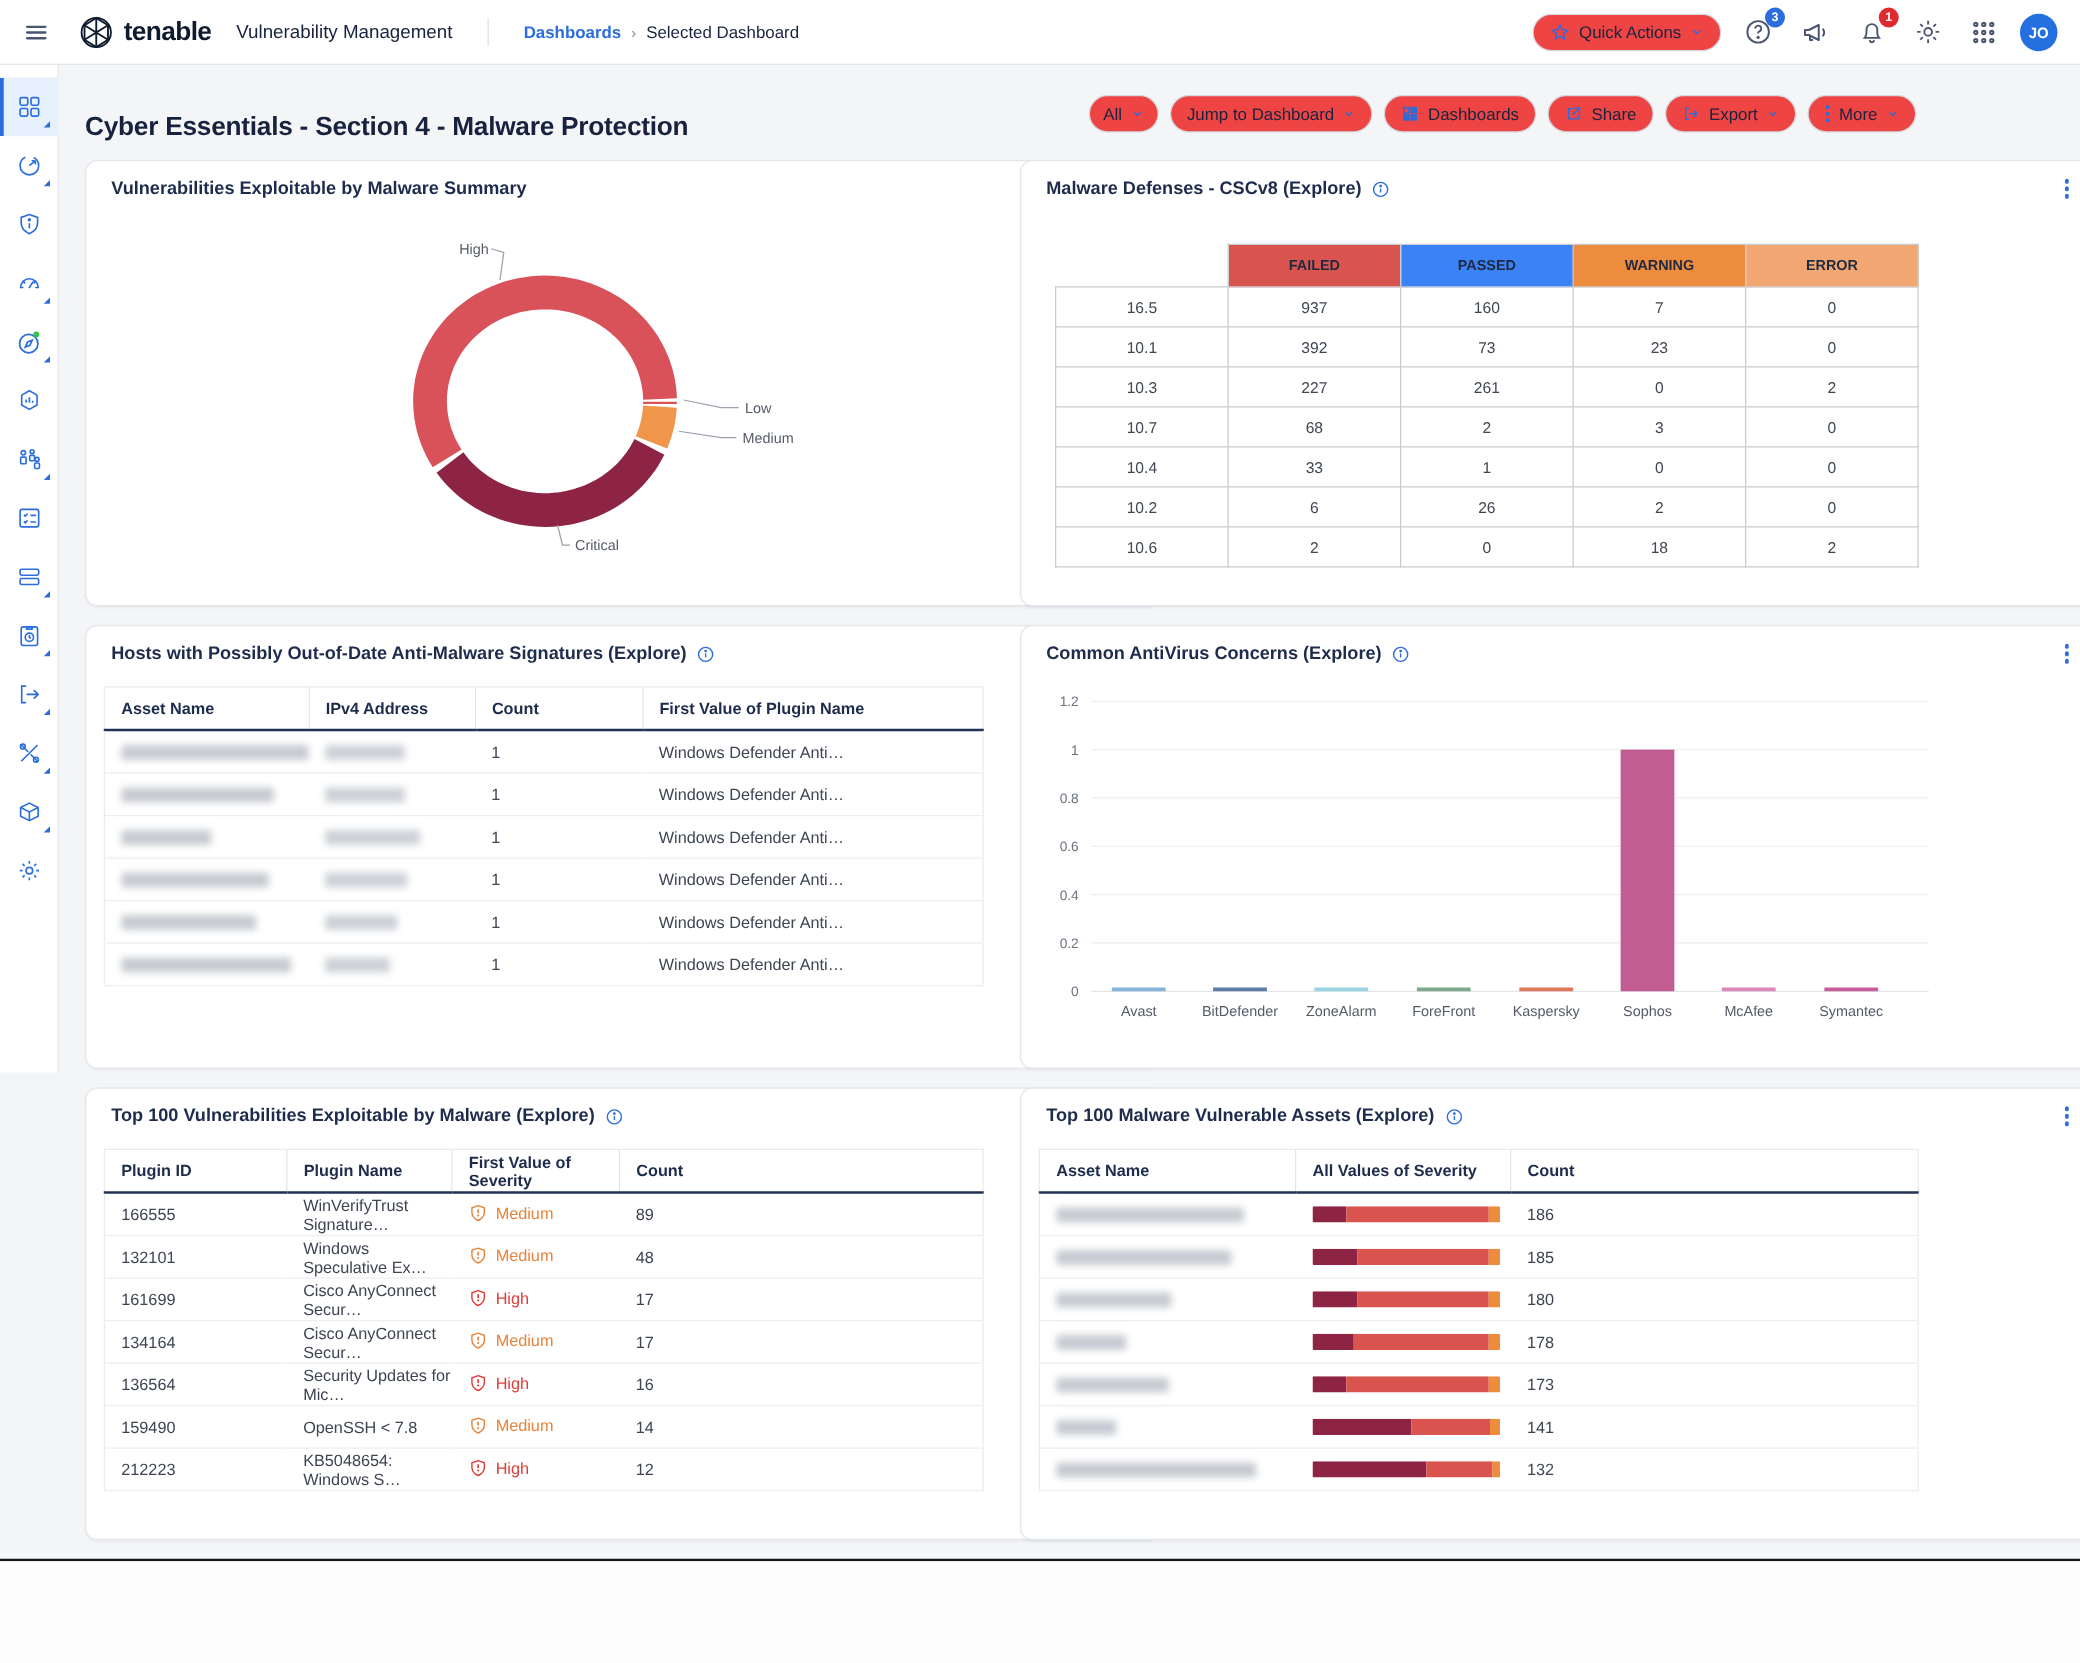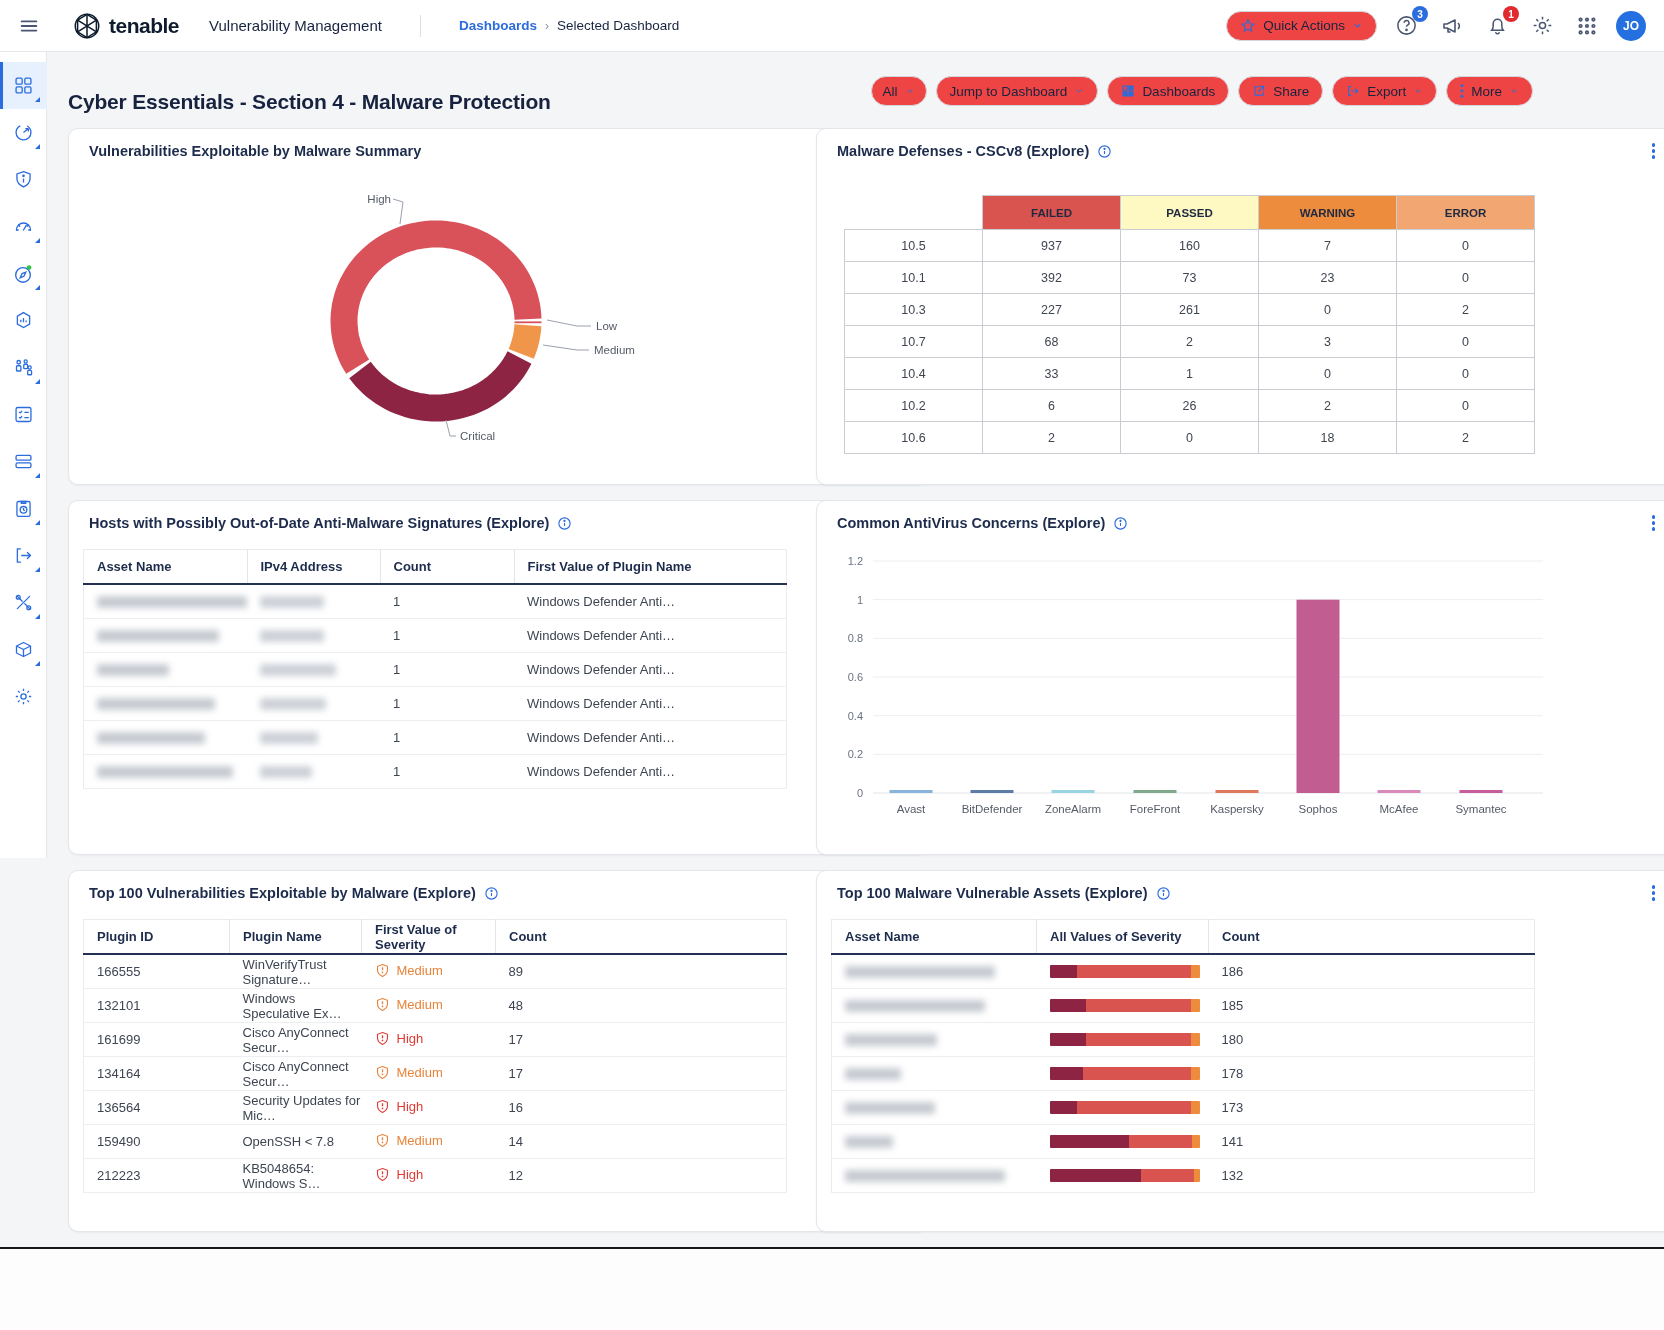--- a/index.html
+++ b/index.html
@@ -1,21 +1,21 @@
 <!DOCTYPE html>
 <html><head>
 <meta charset="utf-8">
 <style>
   html,body{margin:0;padding:0;width:1664px;height:1330px;overflow:hidden;background:#fff;
     font-family:"Liberation Sans","DejaVu Sans",sans-serif;-webkit-font-smoothing:antialiased;}
   .app{position:relative;width:1664px;height:1330px;}
   
   .topbar{position:absolute;left:0;top:0;width:1664px;height:52px;background:#fff;border-bottom:1px solid #e3e6ea;
     display:flex;align-items:center;justify-content:space-between;box-sizing:border-box;padding:0 18px 0 14px;z-index:30;}
-  .tb-left{display:flex;align-items:center;gap:28px;}
+  .tb-left{display:flex;align-items:center;gap:18px;}
   .icon-btn{background:none;border:none;padding:4px;cursor:pointer;display:flex;align-items:center;position:relative;}
   .logo{display:flex;align-items:center;gap:7px;}
   .brand{font-size:21px;font-weight:700;color:#0e1b2d;letter-spacing:-.5px;}
   .product{font-size:15px;color:#17233f;margin-left:2px;}
   .vdiv{width:1px;height:22px;background:#dcdfe4;margin:0 10px;}
   .breadcrumb{display:flex;align-items:center;gap:8px;font-size:13.5px;}
   .breadcrumb a{color:#2b6cde;font-weight:700;text-decoration:none;cursor:pointer;}
   .crumb-sep{color:#8b93a3;font-size:12px;}
   .crumb-cur{color:#17233f;}
   .tb-right{display:flex;align-items:center;gap:14px;}
@@ -351,28 +351,28 @@
             <i></i>
             <i></i>
             <i></i>
           </button>
       </div>
       <table class="def">
         <thead id="defenses-head">
             <tr>
               <th class="blank"></th>
               <th style="background:#D9534F">FAILED</th>
-              <th style="background:#fef9c3">PASSED</th>
+              <th style="background:#3b82f6">PASSED</th>
               <th style="background:#EE8C3E">WARNING</th>
               <th style="background:#F2A772">ERROR</th>
             </tr>
           </thead>
         <tbody id="defenses-body">
             <tr>
-              <td>10.5</td>
+              <td>16.5</td>
               <td>937</td>
               <td>160</td>
               <td>7</td>
               <td>0</td>
             </tr>
             <tr>
               <td>10.1</td>
               <td>392</td>
               <td>73</td>
               <td>23</td>

